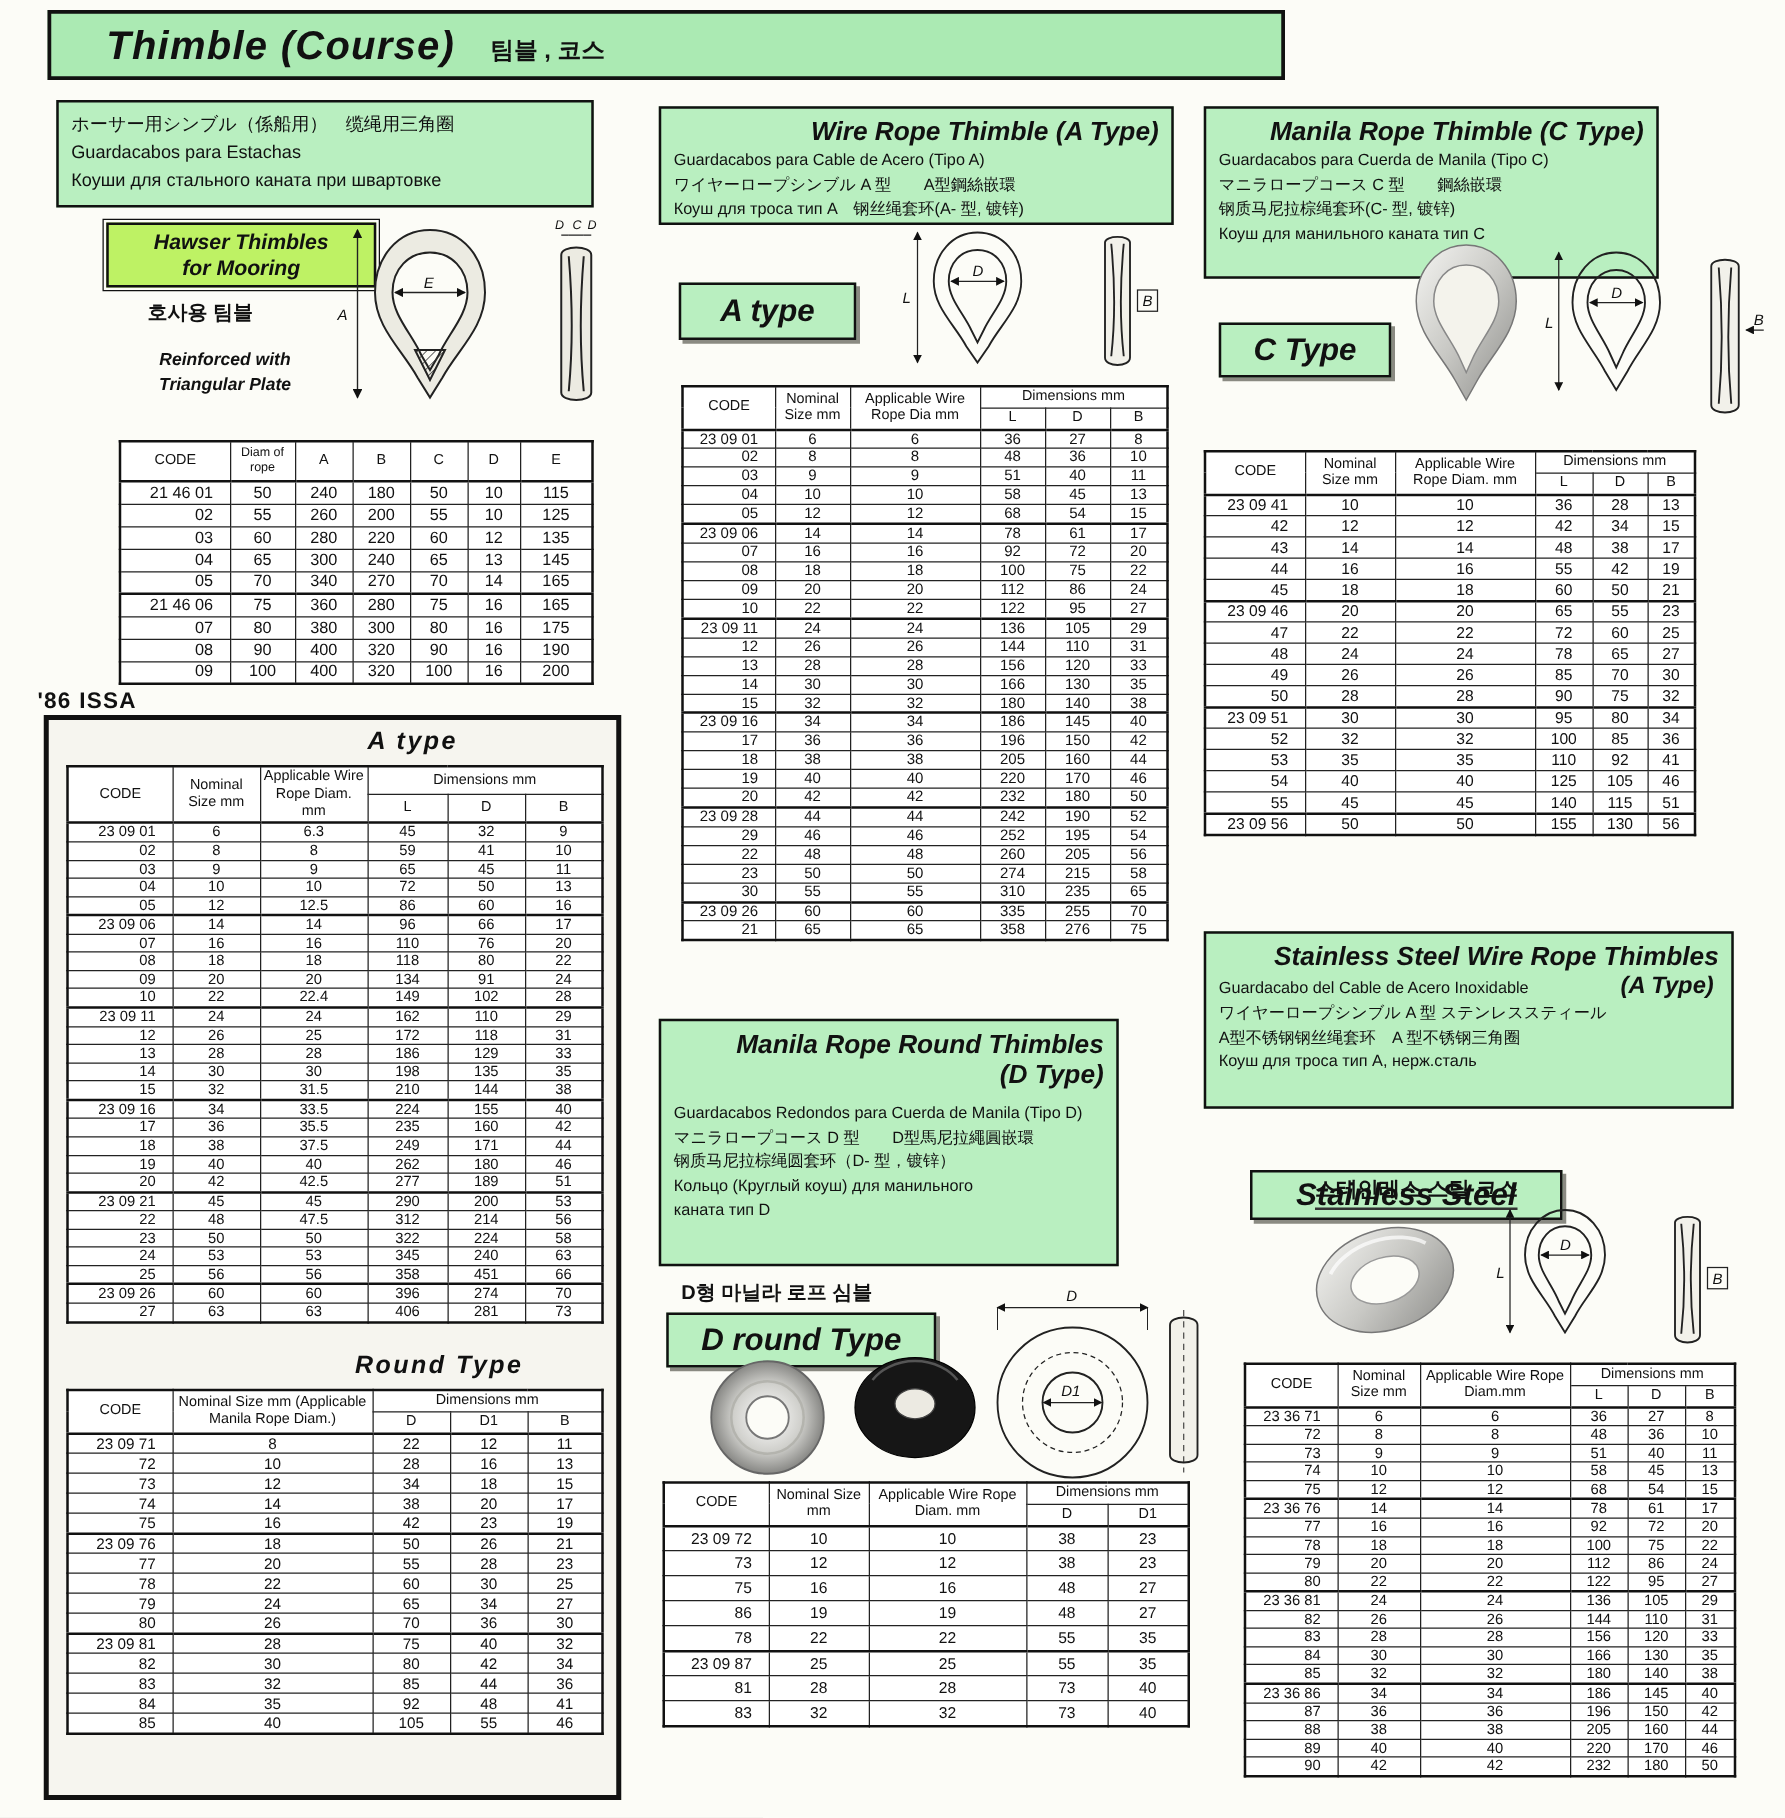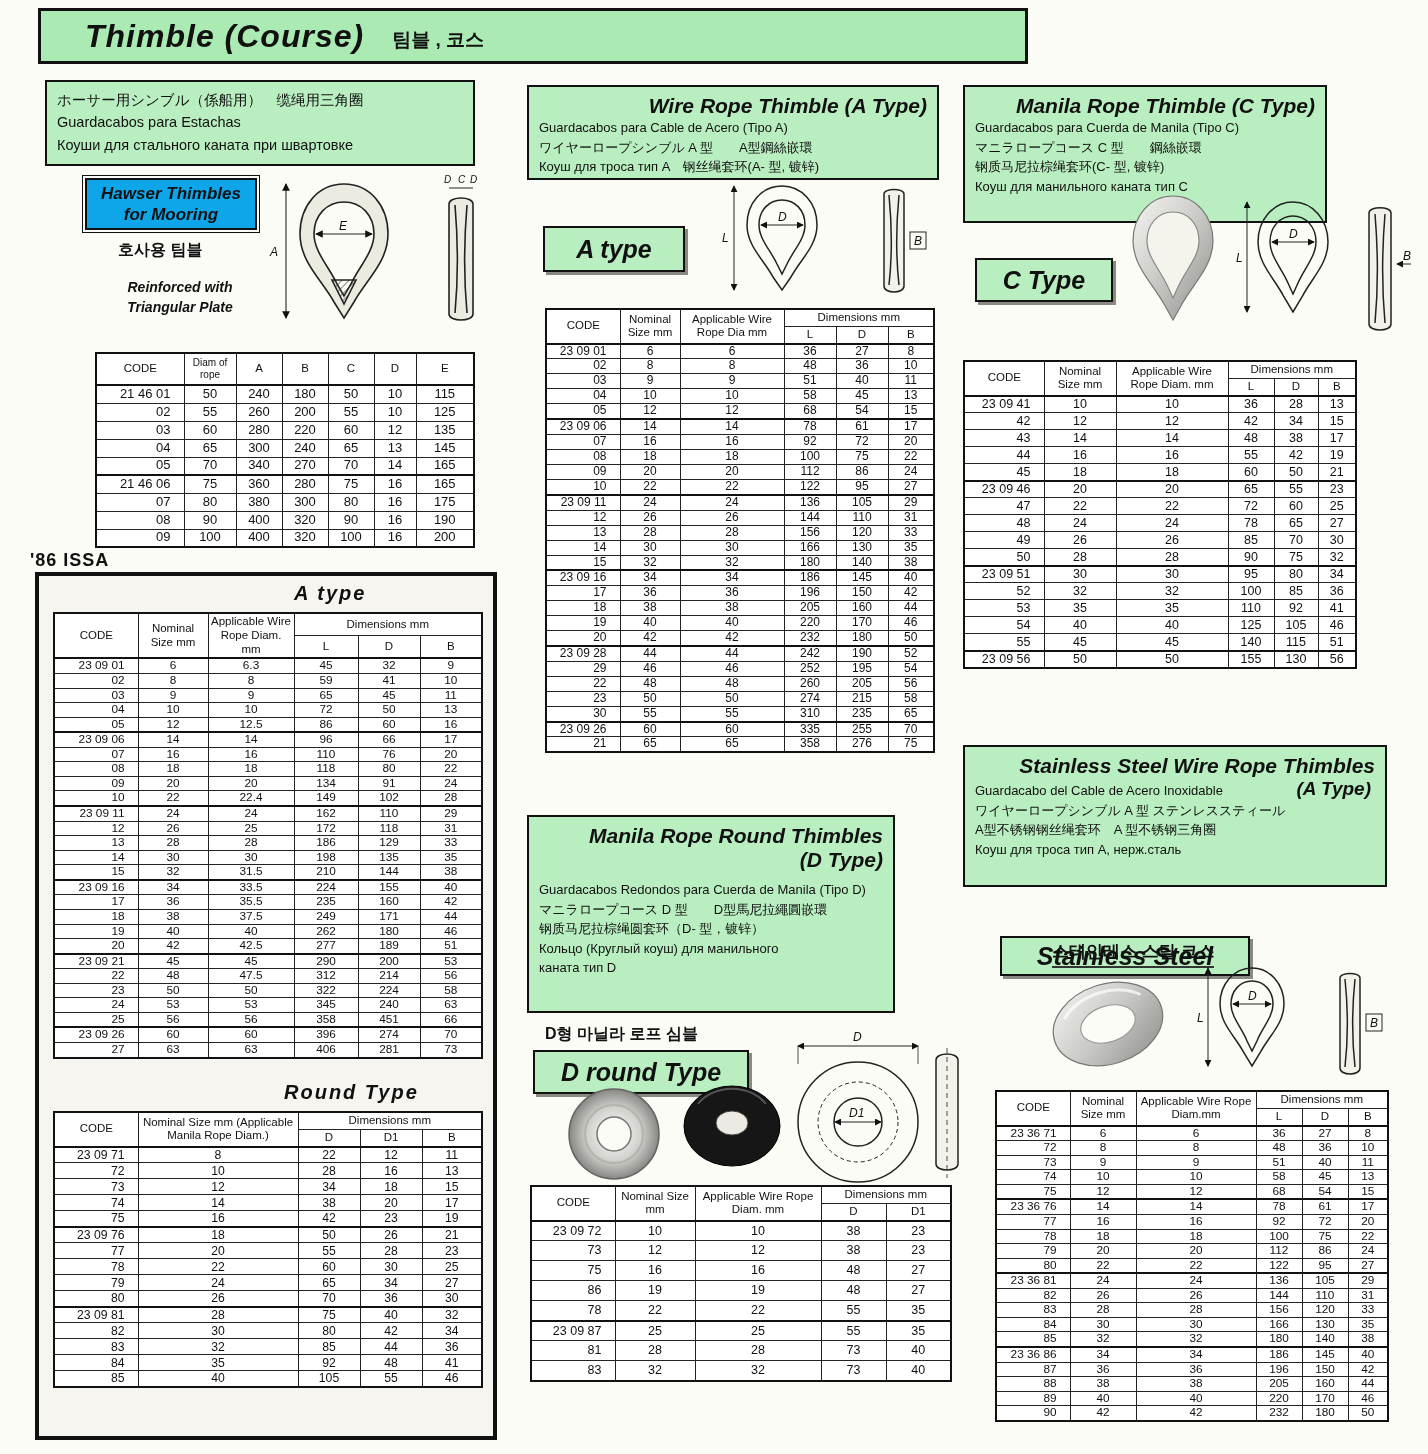--- a/index.html
+++ b/index.html
@@ -23,23 +23,23 @@
 
   .wire-a-box   { left:527px; top:85px;  width:412px; height:95px; }
   .manila-c-box { left:963px; top:85px;  width:364px; height:138px; }
   .manila-d-box { left:527px; top:815px; width:368px; height:198px; }
   .stainless-box{ left:963px; top:745px; width:424px; height:142px; }
   .ss-title-row { display:flex; align-items:baseline; }
   .ss-type-note { font-weight:bold; font-style:italic; font-size:19px; margin-left:auto; padding-right:4px; }
   .md-sub { margin-top:8px; }
 
   
-  .hawser-label-box { position:absolute; left:85px; top:178px; width:172px; height:52px;
+  .hawser-label-box { position:absolute; left:85px; top:178px; width:216px; height:52px;
                       border:2px solid #111; outline:1px solid #111; outline-offset:2px;
-                      background:#0ea5e9; display:flex; flex-direction:column; justify-content:center;
+                      background:#bef264; display:flex; flex-direction:column; justify-content:center;
                       align-items:center; font-weight:bold; font-style:italic; font-size:17px; line-height:1.25; }
   .hawser-kr   { position:absolute; left:118px; top:240px; font-size:16px; font-weight:bold; }
   .hawser-note { position:absolute; left:100px; top:278px; width:160px; text-align:center;
                  font-size:14px; font-weight:bold; font-style:italic; line-height:1.4; }
 
   
   .type-badge { position:absolute; background:#b9efc0; border:2.5px solid #111;
                 display:flex; align-items:center; justify-content:center;
                 font-weight:bold; font-style:italic; font-size:25px;
                 box-shadow:3px 3px 0 #8a8a82; }

